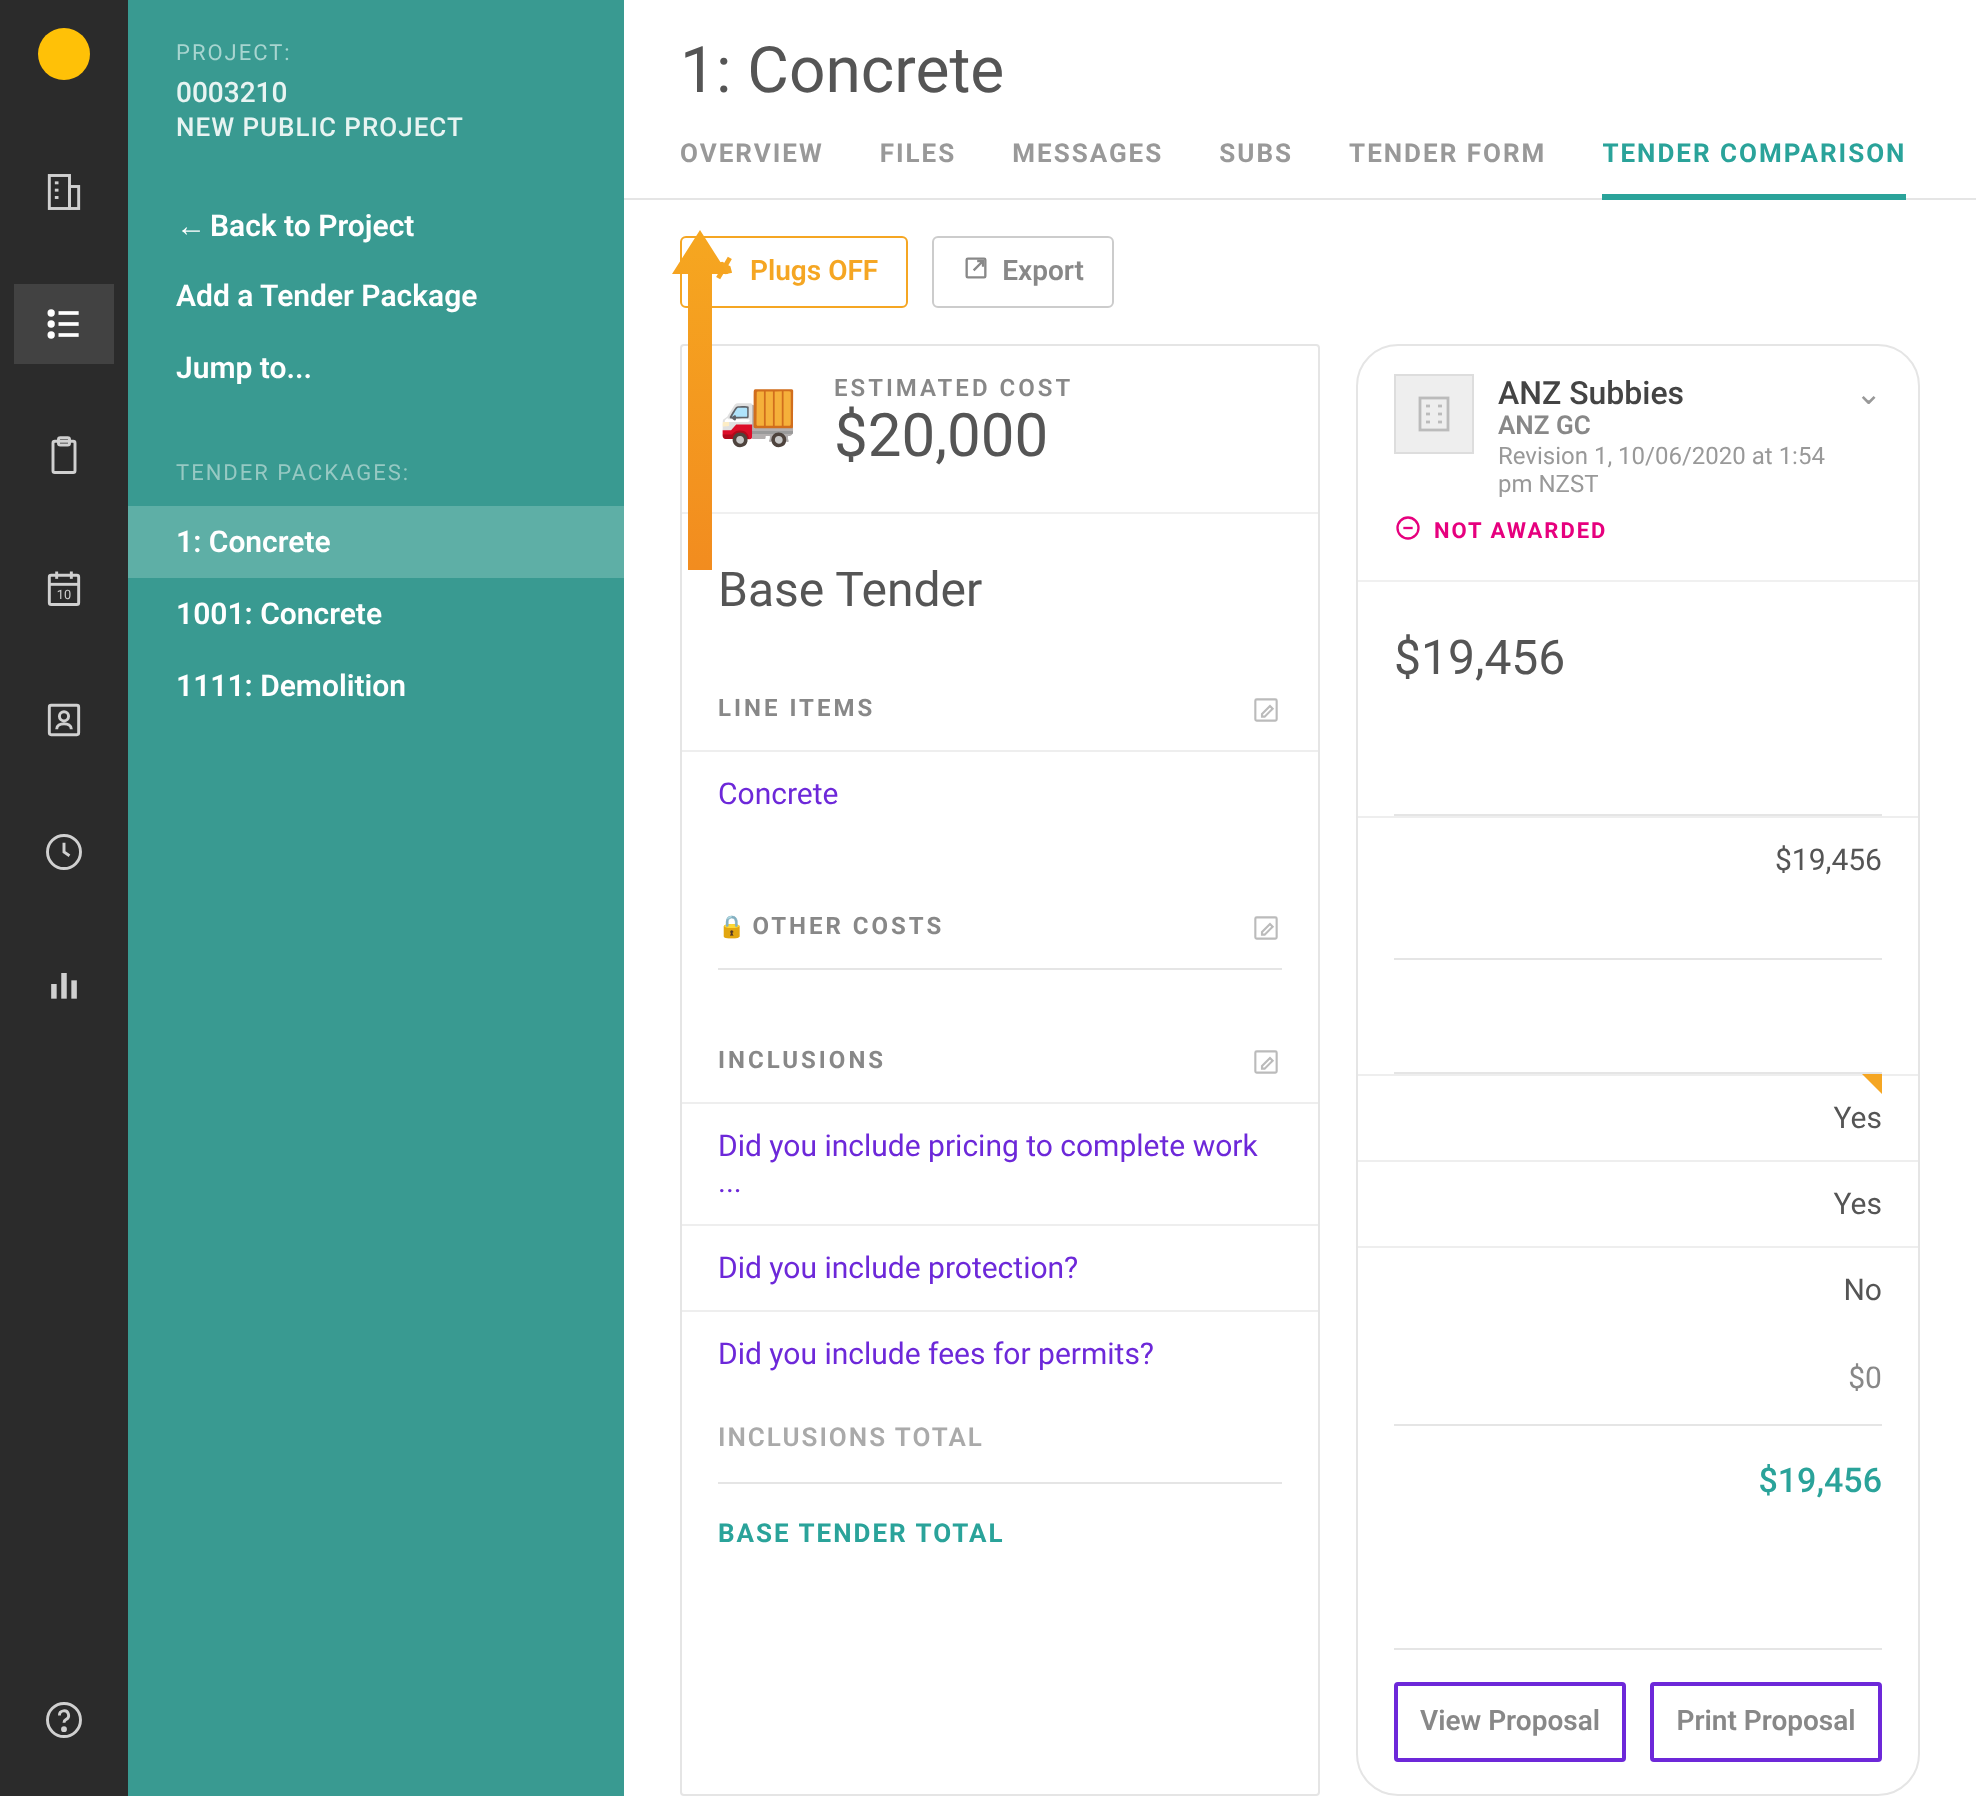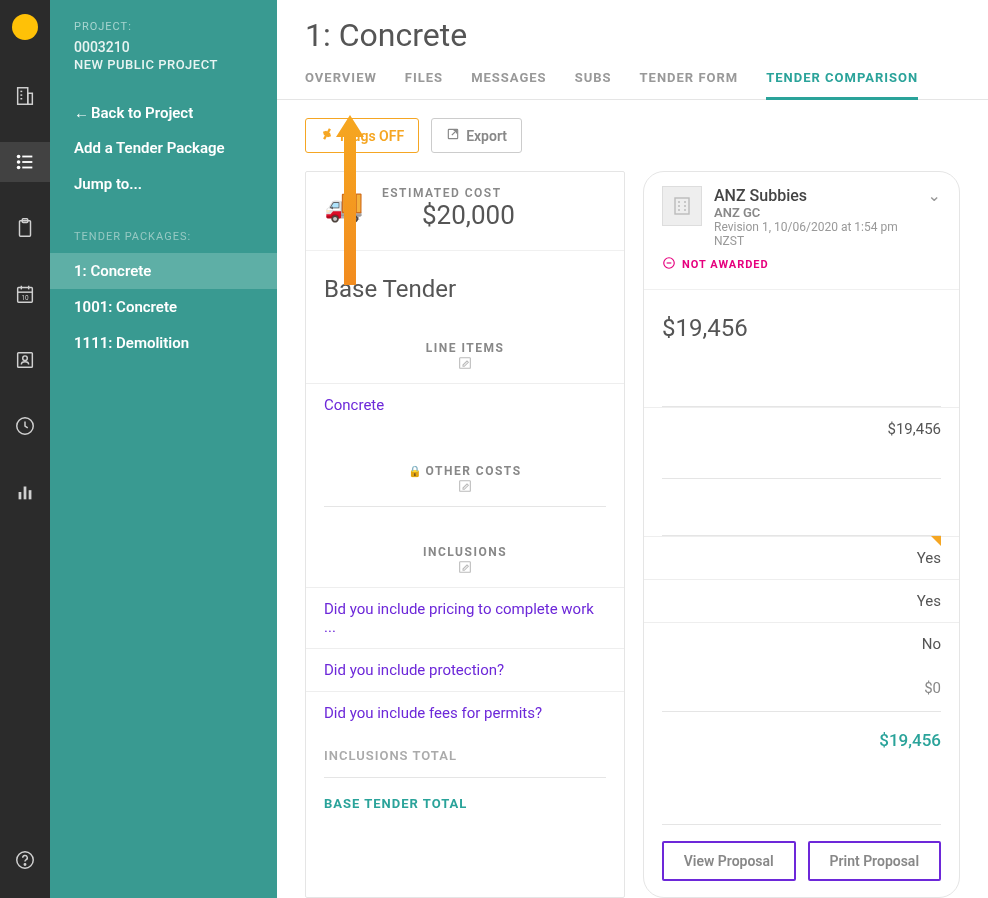--- a/index.html
+++ b/index.html
@@ -1,27 +1,27 @@
 <!DOCTYPE html>
 <html><head>
 <meta charset="utf-8">
 <style>
 * { margin:0; padding:0; box-sizing:border-box; font-family:-apple-system,BlinkMacSystemFont,"Segoe UI",Roboto,sans-serif; }
 body { width:988px; height:898px; display:flex; background:#fff; overflow:hidden; }
 
 
-.rail { width:50px; background:#2b2b2b; display:flex; flex-direction:column; align-items:center; padding-top:14px; gap:26px; position:relative; }
+.rail { width:64px; background:#2b2b2b; display:flex; flex-direction:column; align-items:center; padding-top:14px; gap:26px; position:relative; }
 .rail .avatar { width:26px; height:26px; background:#ffc107; border-radius:50%; margin-bottom:10px; }
 .rail .ri { width:50px; height:40px; display:flex; align-items:center; justify-content:center; color:#d0d0d0; cursor:pointer; position:relative;}
 .rail .ri.active { background:#424242; color:#fff; }
 .rail .ri svg { width:22px; height:22px; }
 .rail .help { position:absolute; bottom:18px; }
 
 
-.sidebar { width:227px; background:#399a91; color:#fff; padding-top:20px; font-size:14px; }
+.sidebar { width:248px; background:#399a91; color:#fff; padding-top:20px; font-size:14px; }
 .sidebar .plabel { font-size:11px; letter-spacing:1px; color:#a8d5d0; padding:0 24px 6px; }
 .sidebar .pnum { font-size:14px; color:#e8f4f2; padding:0 24px; font-weight:500;}
 .sidebar .pname { font-size:13px; color:#e8f4f2; padding:2px 24px 24px; font-weight:500; letter-spacing:0.5px;}
 .sidebar .back { padding:8px 24px; font-size:15px; font-weight:600; color:#fff; cursor:pointer; display:flex; align-items:center; gap:2px;}
 .sidebar .link { padding:9px 24px; font-size:15px; font-weight:600; color:#fff; cursor:pointer; }
 .sidebar .sect { font-size:11px; letter-spacing:1px; color:#97c9c3; padding:28px 24px 10px; }
 .sidebar .item { padding:9px 24px; font-size:15px; font-weight:600; color:#fff; cursor:pointer; }
 .sidebar .item.active { background:#5eafa6; }
 
 
@@ -40,36 +40,36 @@
 .arrow-overlay { position:absolute; left:330px; top:115px; z-index:50; pointer-events:none; }
 
 .cols { display:flex; padding:0 28px; gap:18px; flex:1; overflow:hidden;}
 .card { background:#fff; border:1px solid #e5e5e5; border-radius:2px; display:flex; flex-direction:column; }
 .card.left { width:320px; }
 .card.right { flex:1;border-radius:21px; }
 
 .esthead { display:flex; gap:14px; padding:14px 18px; align-items:flex-start;}
 .truck { width:44px; font-size:32px; }
 .estlabel { font-size:12px; letter-spacing:1.5px; color:#888; font-weight:600;}
-.estval { font-size:26px; color:#555;margin-left:40px; }
+.estval { font-size:30px; color:#555; }
 
 .subhead { display:flex; padding:14px 18px 8px; align-items:flex-start; gap:12px;}
 .subicon { width:40px; height:40px; background:#eee; border:1px solid #ddd; display:flex; align-items:center; justify-content:center; color:#bbb;}
 .subinfo { flex:1; }
 .subname { font-size:16px; color:#444; font-weight:500;}
 .subco { font-size:13px; color:#888; font-weight:600;}
 .subrev { font-size:12px; color:#999;}
 .chev { color:#999; font-size:16px; cursor:pointer;}
 .notaw { color:#e6007e; font-size:11px; font-weight:700; letter-spacing:1px; padding:0 18px 10px; display:flex; align-items:center; gap:6px;}
 
 hr.sep { border:none; border-top:1px solid #f0f0f0; margin:6px 0; width:100%;}
 .divr { border-top:1px solid #e5e5e5; margin:0 18px;}
 
 .big { font-size:24px; color:#555; padding:18px 18px 28px;}
-.secthdr { display:flex; justify-content:space-between; align-items:center; padding:10px 18px 8px;flex-direction:column; }
+.secthdr { display:flex; justify-content:space-between; padding:10px 18px 8px; }
 .secthdr .lbl { font-size:12px; letter-spacing:1.5px; color:#888; font-weight:700;}
 .editic { color:#bbb; cursor:pointer; }
 .row { padding:12px 18px; color:#6d28d9; font-size:15px; border-top:1px solid #eee;}
 .rrow { padding:12px 18px; text-align:right; color:#555; font-size:15px; border-top:1px solid #eee;}
 .totalrow { padding:14px 18px; font-size:13px; letter-spacing:1px; color:#aaa; font-weight:600;}
 .totalval { padding:14px 18px; text-align:right; color:#888; font-size:15px;}
 .basetotal { padding:18px; font-size:13px; letter-spacing:1px; color:#2aa39a; font-weight:700;}
 .basetotalv { padding:18px; text-align:right; color:#2aa39a; font-size:17px; font-weight:500;}
 
 .actions { display:flex; gap:12px; padding:16px 18px; margin-top:auto;}

